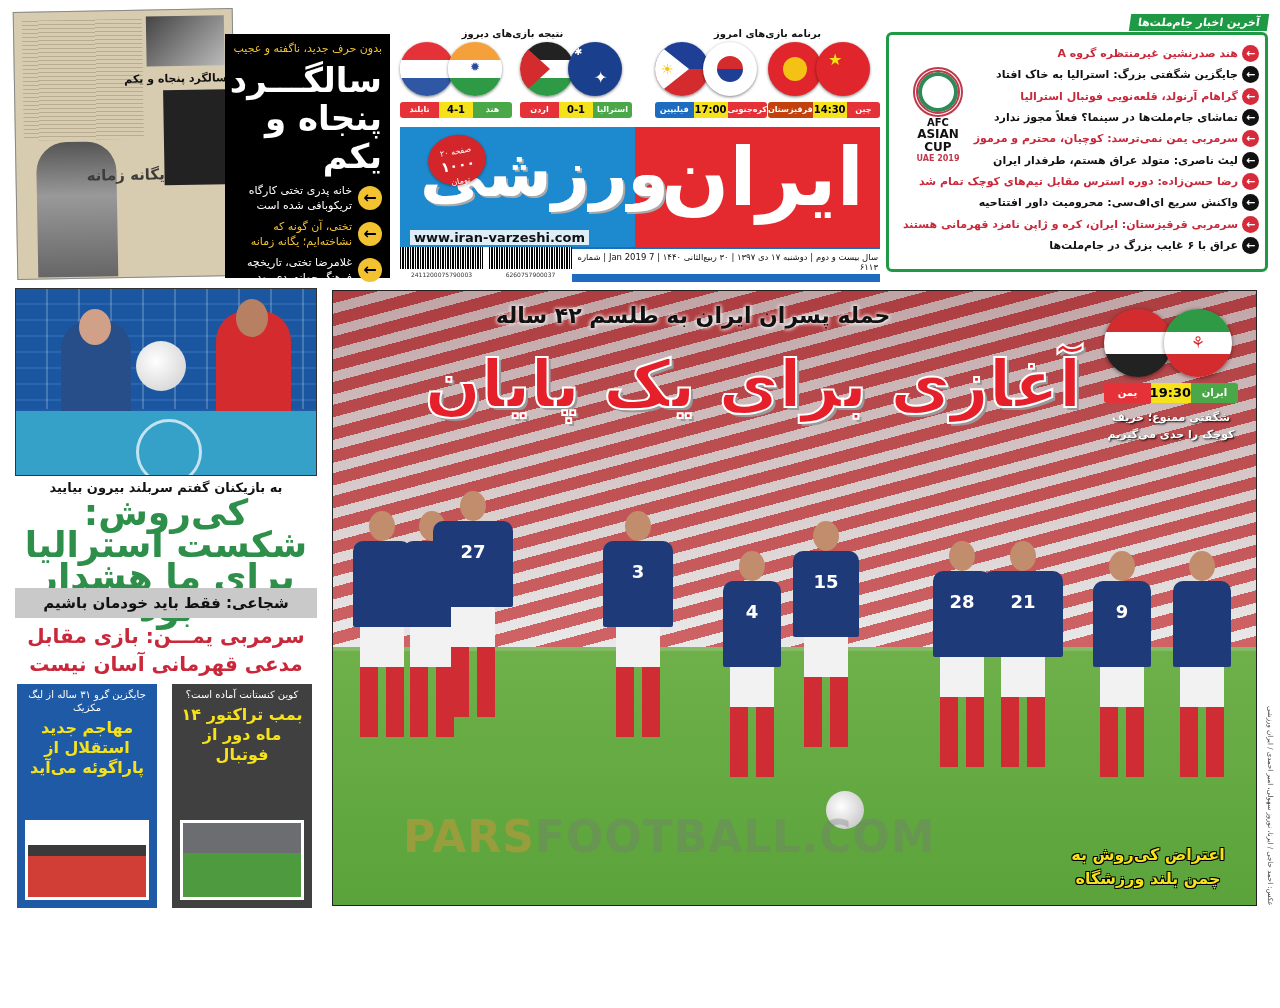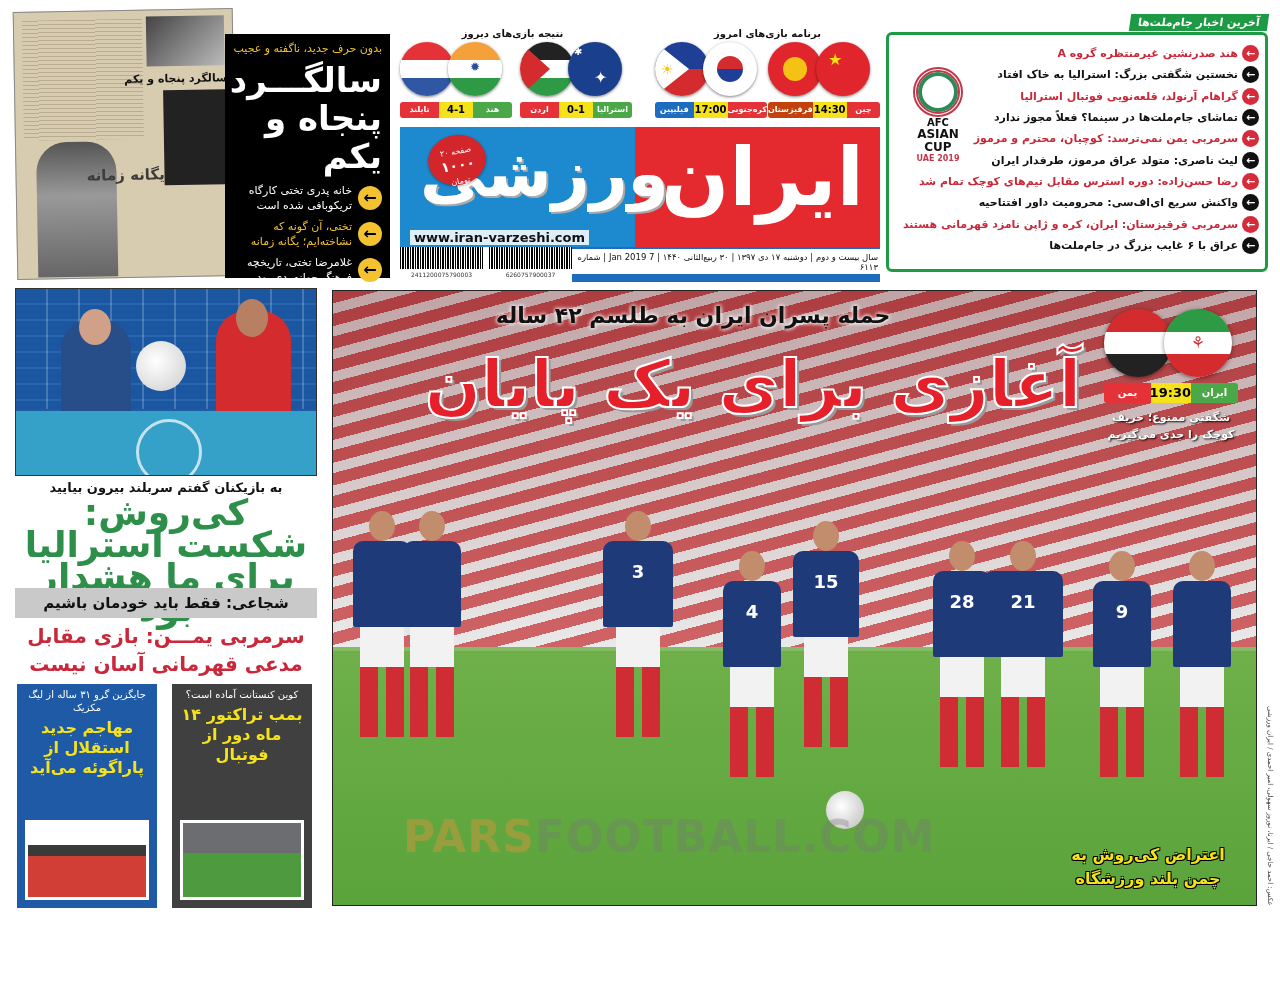--- a/index.html
+++ b/index.html
@@ -271,37 +271,37 @@
       <div class="t2">ASIAN CUP</div>
       <div class="t3">UAE 2019</div>
     </div>
     <ul>
       <li class="red">
           <span class="ico">←</span>
           <span class="txt">هند صدرنشین غیرمنتظره گروه A</span>
         </li>
       <li class="black">
           <span class="ico">←</span>
-          <span class="txt">نخستین شگفتی بزرگ: استرالیا به خاک افتاد</span>
+          <span class="txt">جایگزین شگفتی بزرگ: استرالیا به خاک افتاد</span>
         </li>
       <li class="red">
           <span class="ico">←</span>
           <span class="txt">گراهام آرنولد، قلعه‌نویی فوتبال استرالیا</span>
         </li>
       <li class="black">
           <span class="ico">←</span>
           <span class="txt">تماشای جام‌ملت‌ها در سینما؟ فعلاً مجوز ندارد</span>
         </li>
       <li class="red">
           <span class="ico">←</span>
           <span class="txt">سرمربی یمن نمی‌ترسد: کوچیان، محترم و مرموز</span>
         </li>
       <li class="black">
           <span class="ico">←</span>
-          <span class="txt">لیث ناصری: متولد عراق مرموز، طرفدار ایران</span>
+          <span class="txt">لیث ناصری: متولد عراق هستم، طرفدار ایران</span>
         </li>
       <li class="red">
           <span class="ico">←</span>
           <span class="txt">رضا حسن‌زاده: دوره استرس مقابل تیم‌های کوچک تمام شد</span>
         </li>
       <li class="black">
           <span class="ico">←</span>
           <span class="txt">واکنش سریع ای‌اف‌سی: محرومیت داور افتتاحیه</span>
         </li>
       <li class="red">
@@ -375,20 +375,26 @@
         <div class="shirt"></div>
         <div class="shorts"></div>
         <div class="legs"></div>
       </div>
     <div class="pl" style="left:70px;top:40px">
         <div class="head"></div>
         <div class="shirt"></div>
         <div class="shorts"></div>
         <div class="legs"></div>
       </div>
+    <div class="pl" style="left:100px;top:20px;width:80px">
+        <div class="head"></div>
+        <div class="shirt">27</div>
+        <div class="shorts"></div>
+        <div class="legs"></div>
+      </div>
     <div class="pl" style="left:270px;top:40px;width:70px">
         <div class="head"></div>
         <div class="shirt">3</div>
         <div class="shorts"></div>
         <div class="legs"></div>
       </div>
     <div class="pl" style="left:390px;top:80px">
         <div class="head"></div>
         <div class="shirt">4</div>
         <div class="shorts"></div>

